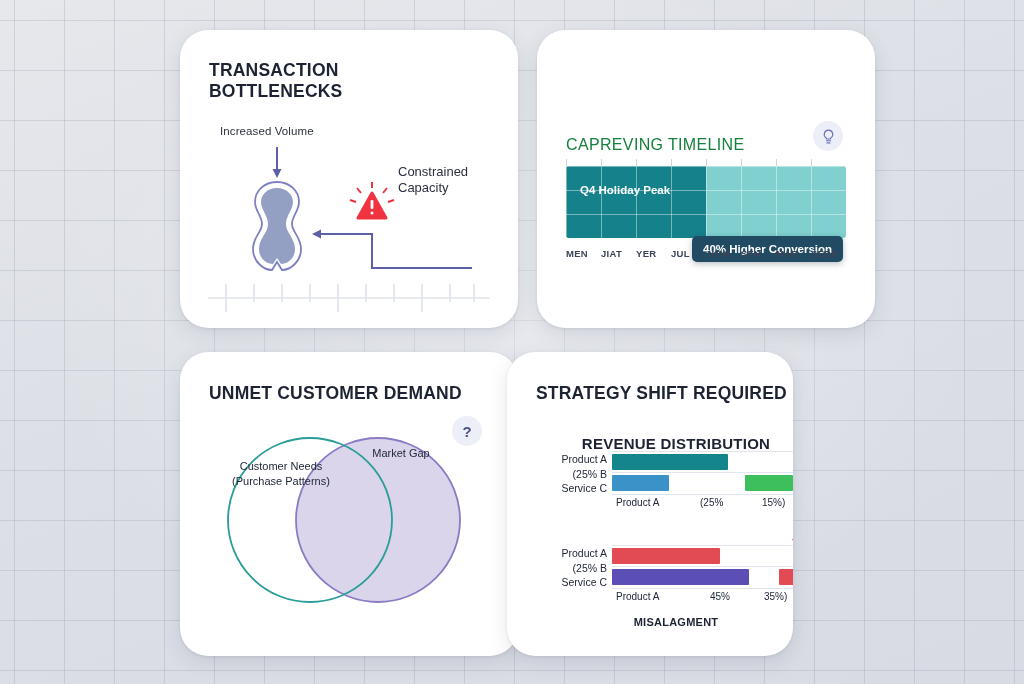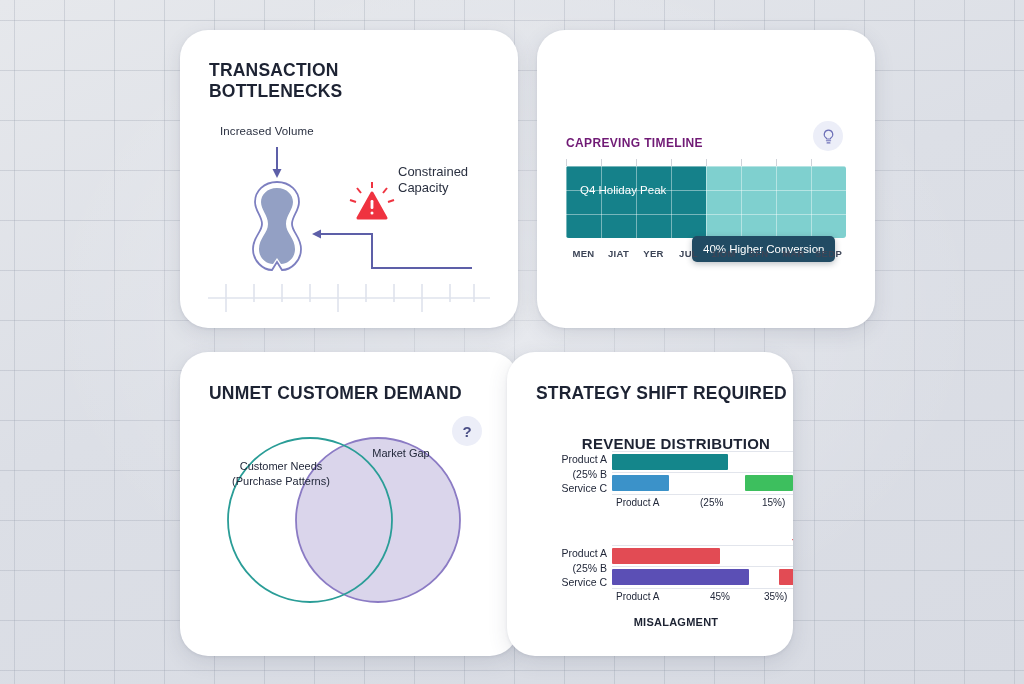--- a/index.html
+++ b/index.html
@@ -63,21 +63,21 @@
   }
   .c1-label-cap {
     position: absolute; left: 218px; top: 134px;
     font-size: 13px; color: #2a3040; line-height: 16px;
     white-space: pre-line;
   }
 
   
   .c2-sub {
     position: absolute; left: 29px; top: 106px;
-    font-size: 12px; font-weight: bold; color: #701a75; letter-spacing: .35px;
+    font-size: 16px; font-weight: normal; color: #15803d; letter-spacing: .35px;
   }
   .icon-badge {
     position: absolute;
     width: 30px; height: 30px;
     border-radius: 50%;
     background: #eceef8;
     display: flex; align-items: center; justify-content: center;
   }
   .c2-bulb { left: 276px; top: 91px; }
 
@@ -98,38 +98,37 @@
     position: absolute; left: 0; top: 0; width: 50%; height: 100%;
     background: #15818a;
   }
   .tl-tick-row {
     position: absolute; left: 0; top: -7px; width: 280px; height: 7px;
     background:
       linear-gradient(to right, rgba(150,158,172,0.45) 1px, transparent 1px) 0 0 / 35px 100%;
   }
   .tl-chip {
     position: absolute;
-    font-size: 11.5px; font-weight: normal; color: #ffffff;
+    font-size: 11.5px; font-weight: bold; color: #ffffff;
     white-space: nowrap;
   }
   .tl-chip-peak { left: 14px; top: 18px; }
   .tl-chip-conv {
     left: 126px; top: 70px;
     background: #214b63;
     padding: 7px 11px;
     border-radius: 5px;
     box-shadow: 0 2px 6px rgba(30,45,60,0.30);
   }
   .tl-months {
     position: absolute; left: 0; top: 82px; width: 280px;
     display: flex;
   }
   .tl-months span {
     flex: 1 1 0;
-    text-align: center;
     font-size: 9.5px;
     font-weight: bold;
     color: #3d4557;
     letter-spacing: .3px;
   }
 
   
   .venn-wrap { position: absolute; left: 22px; top: 78px; width: 296px; height: 180px; }
   .c3-help { left: 272px; top: 64px; }
   .help-q { font-size: 15px; font-weight: bold; color: #4b4f86; line-height: 1; }

